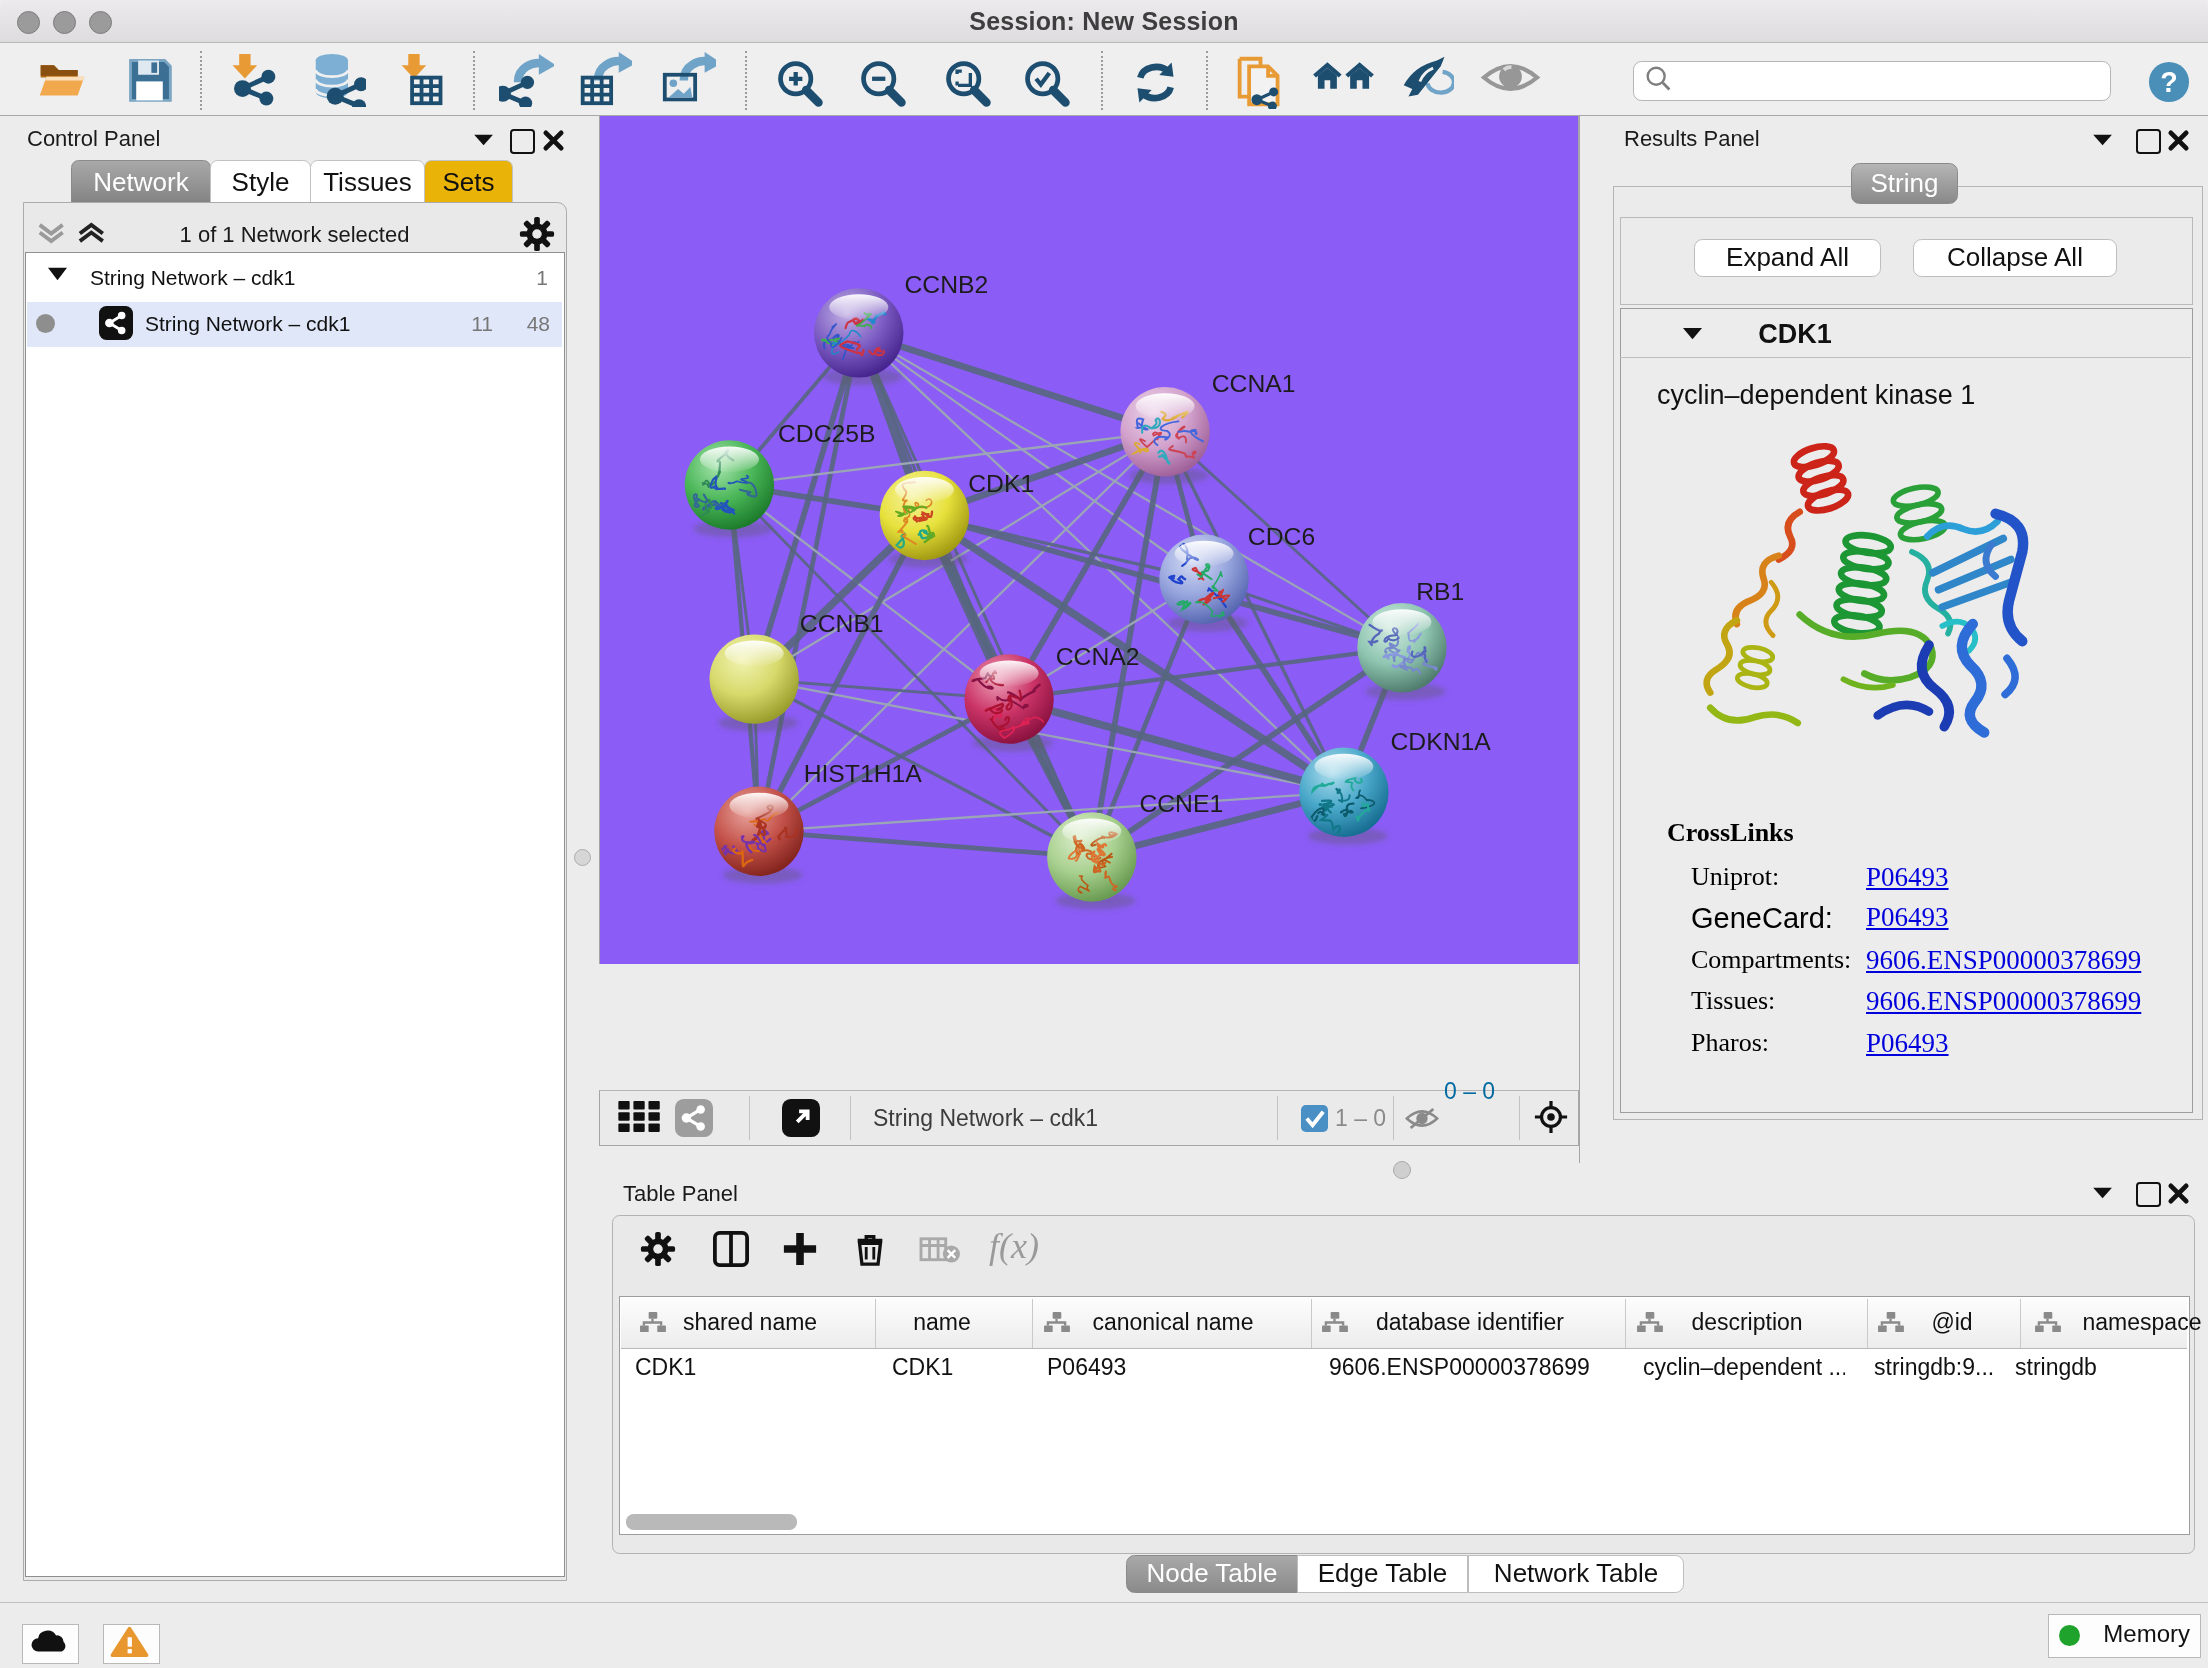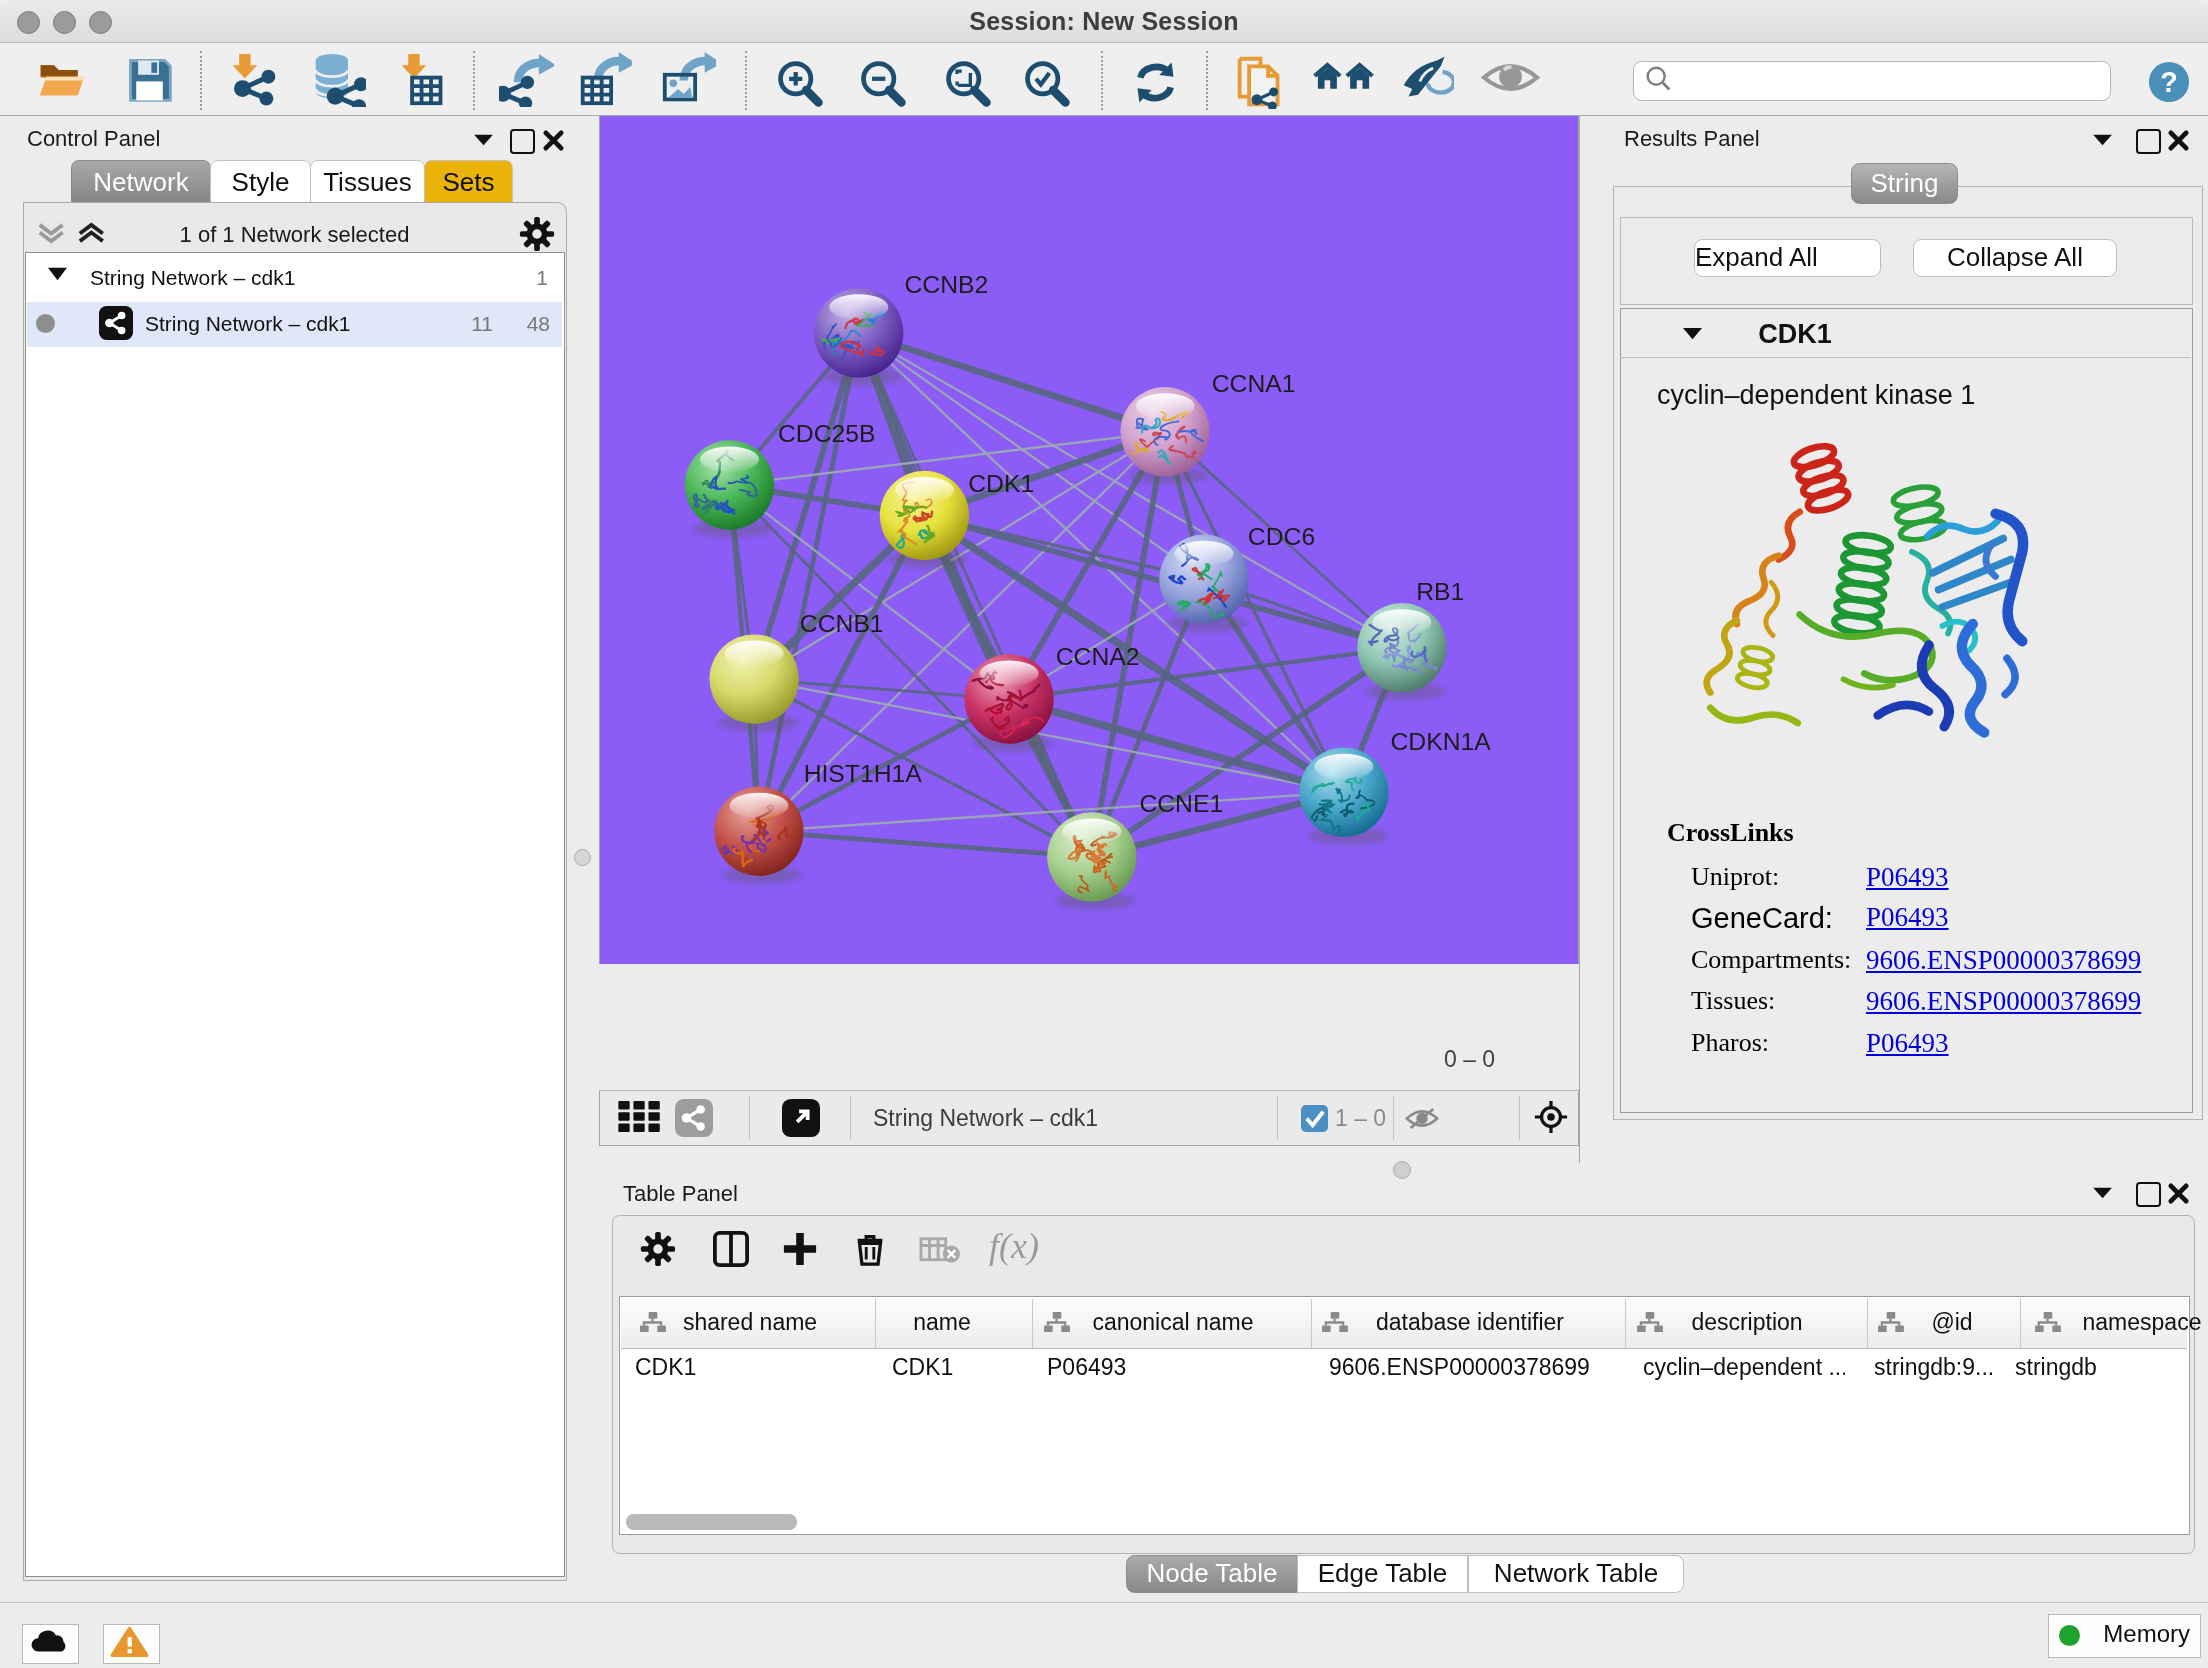--- a/index.html
+++ b/index.html
@@ -640,21 +640,21 @@
   </div>
 <div style="position:absolute;left:1335px;top:1105px;width:95px;height:27px;font-size:23px;color:#8a8a8a">1 – 0</div>
 <div style="position:absolute;left:1393px;top:1096px;width:0px;height:44px;border-left:1.9px solid #c2c2c2"></div>
 <div style="position:absolute;left:1404px;top:1105px;width:36px;height:27px;">
     <svg width="36" height="27" viewBox="0 0 38 28">
       <path d="M3 14 q16 -15 32 0 q-16 15 -32 0 z" fill="none" stroke="#8a8a8a" stroke-width="2.6"></path>
       <circle cx="19" cy="14" r="6" fill="#8a8a8a"></circle>
       <path d="M7 24 L31 4" stroke="#8a8a8a" stroke-width="3"></path>
     </svg>
   </div>
-<div style="position:absolute;left:1444px;top:1046px;width:95px;height:27px;font-size:23px;color:#404040">0 – 0</div>
+<div style="position:absolute;left:1444px;top:1078px;width:95px;height:27px;font-size:23px;color:#0369a1">0 – 0</div>
 <div style="position:absolute;left:1519px;top:1096px;width:0px;height:44px;border-left:1.9px solid #c2c2c2"></div>
 <div style="position:absolute;left:1533px;top:1099px;width:36px;height:36px;">
     <svg width="36" height="36" viewBox="0 0 38 38">
       <g stroke="#111" fill="none" stroke-width="3.4">
         <circle cx="19" cy="19" r="10"></circle>
         <path d="M19 2 v8 M19 28 v8 M2 19 h8 M28 19 h8"></path>
       </g>
       <circle cx="19" cy="19" r="4" fill="#111"></circle>
     </svg>
   </div>
@@ -670,21 +670,21 @@
   </div>
 <div style="position:absolute;left:2136px;top:129px;width:21px;height:21px;border:2.9px solid #111;border-radius:3.8px"></div>
 <div style="position:absolute;left:2167px;top:129px;width:23px;height:23px;">
     <svg width="23" height="23" viewBox="0 0 24 24">
       <path d="M4 4 L20 20 M20 4 L4 20" stroke="#111" stroke-width="5" stroke-linecap="round"></path>
     </svg>
   </div>
 <div style="position:absolute;left:1613px;top:186px;width:588px;height:932px;background:#ebebeb;border:1.9px solid #b4b4b4"></div>
 <div style="position:absolute;left:1851px;top:163px;width:105px;height:39px;background:linear-gradient(#b5b5b5,#898989);border:1px solid #8a8a8a;border-radius:8.6px;color:#fff;font-size:26px;text-align:center;line-height:38px">String</div>
 <div style="position:absolute;left:1620px;top:217px;width:571px;height:86px;border:1.9px solid #b9b9b9"></div>
-<div style="position:absolute;height:36px;background:#fff;border:1.9px solid #bdbdbd;border-radius:8.6px;font-size:26px;text-align:left;line-height:34px;color:#111;left:1694px;top:239px;width:185px">Expand All</div>
+<div style="position:absolute;height:36px;background:#fff;border:1.9px solid #bdbdbd;border-radius:8.6px;font-size:26px;text-align:center;line-height:34px;color:#111;left:1694px;top:239px;width:185px">Expand All</div>
 <div style="position:absolute;height:36px;background:#fff;border:1.9px solid #bdbdbd;border-radius:8.6px;font-size:26px;text-align:center;line-height:34px;color:#111;left:1913px;top:239px;width:202px">Collapse All</div>
 <div style="position:absolute;left:1620px;top:308px;width:571px;height:803px;border:1.9px solid #9d9d9d;background:#ececec"></div>
 <div style="position:absolute;left:1620px;top:308px;width:571px;height:49px;border-bottom:1.9px solid #bdbdbd"></div>
 <div style="position:absolute;left:1682px;top:326px;width:21px;height:14.3px;">
     <svg width="21" height="14.3" viewBox="0 0 22 15">
       <path d="M1 2 h20 l-10 12 z" fill="#111"></path>
     </svg>
   </div>
 <div style="position:absolute;left:1733px;top:319px;width:124px;height:30px;font-size:27px;font-weight:bold;color:#111;text-align:center">CDK1</div>
 <div style="position:absolute;left:1657px;top:380px;width:399px;height:28.5px;font-size:27px;color:#111">cyclin–dependent kinase 1</div>

